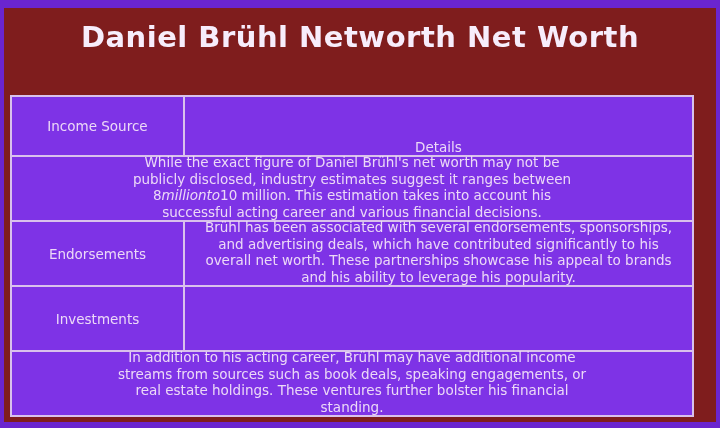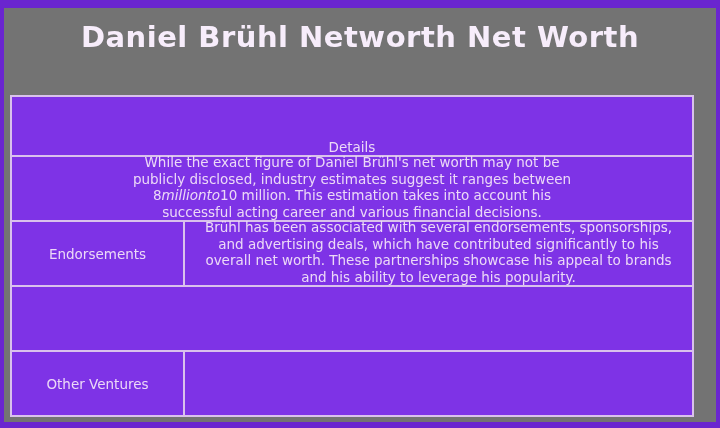--- a/index.html
+++ b/index.html
@@ -9,21 +9,21 @@
   }
   .page {
     position:relative;
     width:720px; height:428px;
     background:#6a25cf; 
     overflow:hidden;
   }
   .content {
     position:absolute;
     left:4px; right:4px; top:8px; bottom:6px;
-    background:#737373; 
+    background:#7f1d1d; 
   }
   .title {
     position:absolute;
     top:12px; left:0; width:100%;
     margin:0;
     text-align:center;
     font-size:29px;
     font-weight:bold;
     letter-spacing:0.5px;
     color:#f7edfb;
@@ -78,40 +78,44 @@
 <body>
 
 <div class="page">
   <div class="content">
 
     <h1 class="title">Daniel Brühl Networth Net Worth</h1>
 
     <div class="tbl">
 
       <div class="trow r-header">
+        <div class="label-cell">Income Source</div>
         <div class="details-cell">
           <div class="dtext">Details</div>
         </div>
       </div>
 
       <div class="trow r-mid">
         <div class="details-cell">
           <div class="dtext"><span>While the exact figure of Daniel Brühl's net worth may not be publicly disclosed, industry estimates suggest it ranges between 8</span><span class="it">millionto</span><span>10 million. This estimation takes into account his successful acting career and various financial decisions.</span></div>
         </div>
       </div>
 
       <div class="trow r-mid">
         <div class="label-cell">Endorsements</div>
         <div class="details-cell">
           <div class="dtext">Brühl has been associated with several endorsements, sponsorships, and advertising deals, which have contributed significantly to his overall net worth. These partnerships showcase his appeal to brands and his ability to leverage his popularity.</div>
         </div>
       </div>
 
       <div class="trow r-mid">
+        <div class="label-cell">Investments</div>
       </div>
 
       <div class="trow r-last">
-        <div class="label-cell">Other Ventures</div>
+        <div class="details-cell">
+          <div class="dtext">In addition to his acting career, Brühl may have additional income streams from sources such as book deals, speaking engagements, or real estate holdings. These ventures further bolster his financial standing.</div>
+        </div>
       </div>
 
     </div>
   </div>
 </div>
 
 </body></html>

